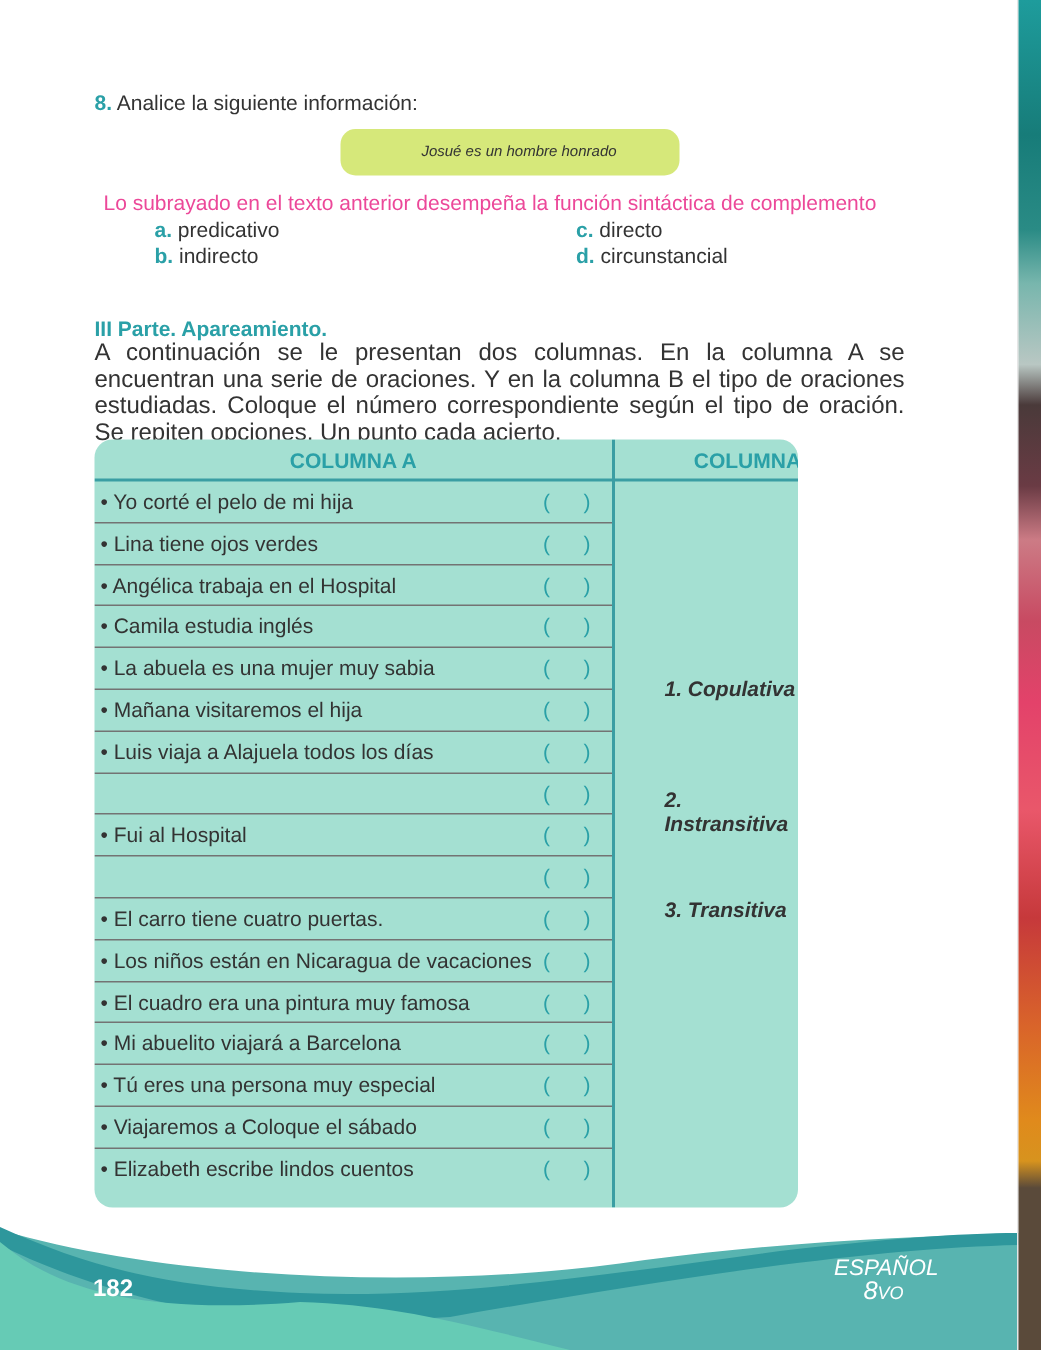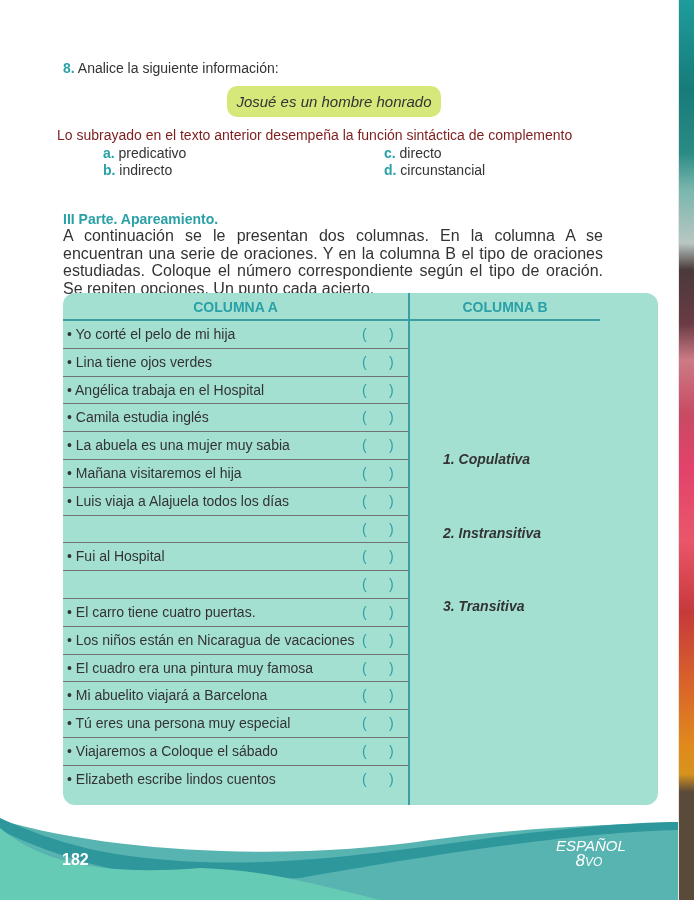--- a/index.html
+++ b/index.html
@@ -21,35 +21,35 @@
       #5a4a3a 88%, #5a4a3a 100%);
   }
   .strip-line { position:absolute; left:678px; top:0; width:1px; height:900px; background:#e6e6e6; }
 
   .q-title { position: absolute; left: 63px; top: 60px; font-size: 14px; color: #333; }
   .num { color: #2aa0a7; font-weight: bold; }
   .highlight-box {
     position: absolute; left: 227px; top: 86px; width: 214px; height: 31px;
     background: #d6e87a; border-radius: 10px;
     display: flex; align-items: center; justify-content: center;
-    font-style: italic; font-size: 15px; color: #333;
-  }
-  .q-text { position: absolute; left: 57px; top: 127px; font-size: 14px; color: #7f1d1d; text-align: right; }
+    font-style: italic; font-size: 10px; color: #333; padding-left: 12px;
+  }
+  .q-text { position: absolute; left: 69px; top: 127px; font-size: 14px; color: #ec4899; text-align: right; }
   .opt { position: absolute; font-size: 14px; color: #333; }
   .opt .letter { color: #2aa0a7; font-weight: bold; }
 
   .section-title { position: absolute; left: 63px; top: 211px; font-size: 14px; font-weight: bold; color: #2aa0a7; }
   .instructions {
     position: absolute; left: 63px; top: 227px; width: 540px;
     font-size: 16px; line-height: 17.5px; color: #333; text-align: justify;
   }
 
   
   .table {
-    position: absolute; left: 63px; top: 293px; width: 595px; height: 512px;
+    position: absolute; left: 63px; top: 293px; width: 469px; height: 512px;
     background: #a4e0d2; border-radius: 12px; overflow: hidden; text-decoration: underline;
   }
   .col-divider { position: absolute; left: 345px; top: 0; width: 2px; height: 512px; background: #3a9ea3; }
   .hdr-line { position: absolute; left: 0; top: 26px; width: 537px; height: 2px; background: #3a9ea3; }
   .hdr {
     position: absolute; top: 0; height: 26px; line-height: 28px; text-align: center;
     font-weight: bold; font-size: 14px; color: #2aa0a7;
   }
   .hdr-a { left: 0; width: 345px; }
   .hdr-b { left: 347px; width: 190px; }

